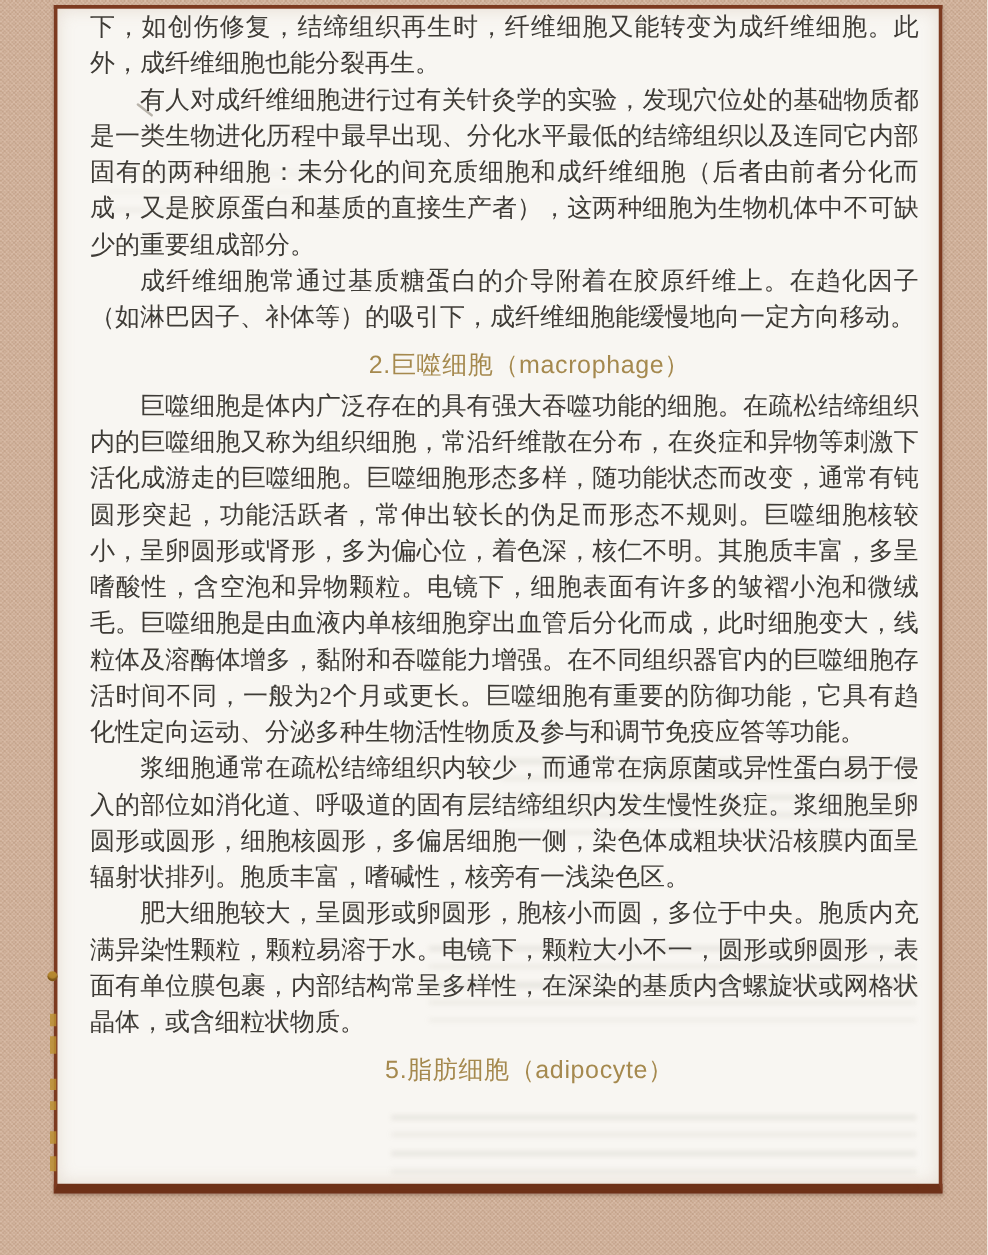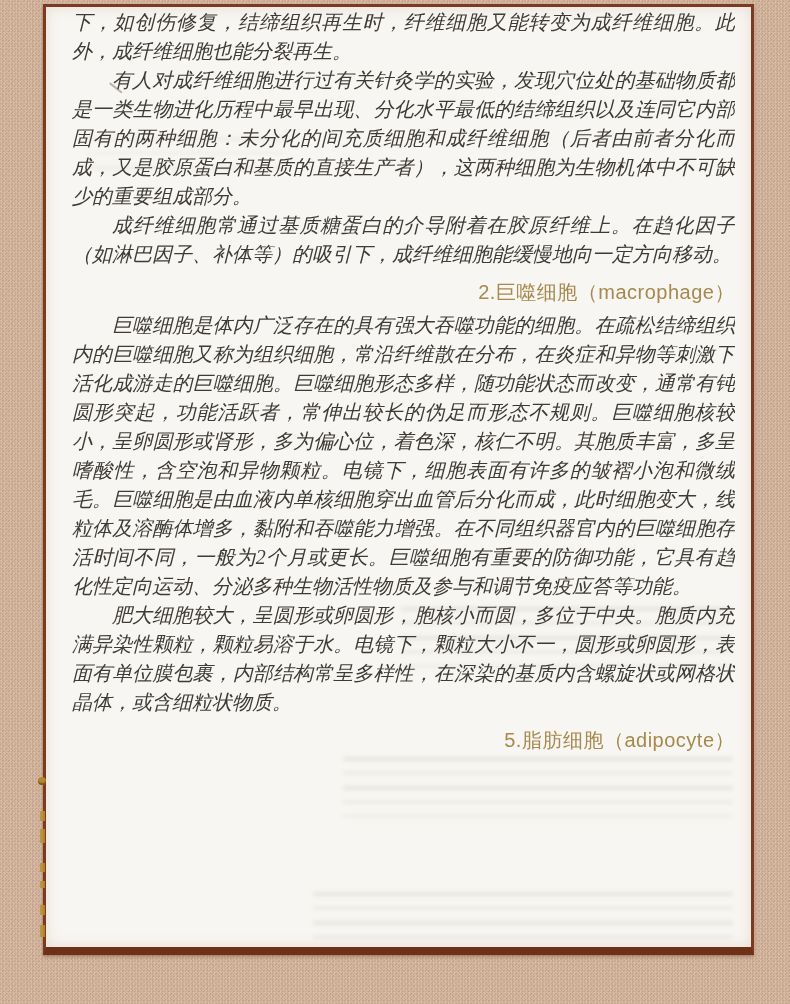--- a/index.html
+++ b/index.html
@@ -49,35 +49,34 @@
     font-family: "Liberation Serif", "DejaVu Serif", serif;
     font-size: 20px;
     line-height: 29px;
     color: #3e3b36;
     text-align: justify;
     text-justify: inter-character;
   }
   .para {
     margin: 0;
     text-indent: 2em;
-    font-style: italic;
   }
   .para.continued {
     text-indent: 0;
   }
   .section-heading {
     margin: 8px 0 4px 0;
     text-indent: 2em;
     font-family: "Liberation Sans", "DejaVu Sans", sans-serif;
     font-weight: 400;
     font-size: 20px;
     line-height: 30px;
     color: #a5894e;
     letter-spacing: 0.5px;
-    text-align: right;
+    text-align: center;
   }
   
   .bleed {
     position: absolute;
     background: repeating-linear-gradient(
       180deg,
       rgba(148,146,128,0.16) 0 4px,
       rgba(148,146,128,0.0) 4px 14px,
       rgba(148,146,128,0.10) 14px 18px,
       rgba(148,146,128,0.0) 18px 29px
@@ -156,18 +155,19 @@
     <div class="bleed bleed-b"></div>
     <div class="bleed bleed-c"></div>
     <div class="bleed bleed-d"></div>
 
     <div class="page-content">
       <p class="para continued">下，如创伤修复，结缔组织再生时，纤维细胞又能转变为成纤维细胞。此外，成纤维细胞也能分裂再生。</p>
       <p class="para">有人对成纤维细胞进行过有关针灸学的实验，发现穴位处的基础物质都是一类生物进化历程中最早出现、分化水平最低的结缔组织以及连同它内部固有的两种细胞：未分化的间充质细胞和成纤维细胞（后者由前者分化而成，又是胶原蛋白和基质的直接生产者），这两种细胞为生物机体中不可缺少的重要组成部分。</p>
       <p class="para">成纤维细胞常通过基质糖蛋白的介导附着在胶原纤维上。在趋化因子（如淋巴因子、补体等）的吸引下，成纤维细胞能缓慢地向一定方向移动。</p>
       <h3 class="section-heading">2.巨噬细胞（macrophage）</h3>
       <p class="para">巨噬细胞是体内广泛存在的具有强大吞噬功能的细胞。在疏松结缔组织内的巨噬细胞又称为组织细胞，常沿纤维散在分布，在炎症和异物等刺激下活化成游走的巨噬细胞。巨噬细胞形态多样，随功能状态而改变，通常有钝圆形突起，功能活跃者，常伸出较长的伪足而形态不规则。巨噬细胞核较小，呈卵圆形或肾形，多为偏心位，着色深，核仁不明。其胞质丰富，多呈嗜酸性，含空泡和异物颗粒。电镜下，细胞表面有许多的皱褶小泡和微绒毛。巨噬细胞是由血液内单核细胞穿出血管后分化而成，此时细胞变大，线粒体及溶酶体增多，黏附和吞噬能力增强。在不同组织器官内的巨噬细胞存活时间不同，一般为2个月或更长。巨噬细胞有重要的防御功能，它具有趋化性定向运动、分泌多种生物活性物质及参与和调节免疫应答等功能。</p>
+      <p class="para">浆细胞通常在疏松结缔组织内较少，而通常在病原菌或异性蛋白易于侵入的部位如消化道、呼吸道的固有层结缔组织内发生慢性炎症。浆细胞呈卵圆形或圆形，细胞核圆形，多偏居细胞一侧，染色体成粗块状沿核膜内面呈辐射状排列。胞质丰富，嗜碱性，核旁有一浅染色区。</p>
       <p class="para">肥大细胞较大，呈圆形或卵圆形，胞核小而圆，多位于中央。胞质内充满异染性颗粒，颗粒易溶于水。电镜下，颗粒大小不一，圆形或卵圆形，表面有单位膜包裹，内部结构常呈多样性，在深染的基质内含螺旋状或网格状晶体，或含细粒状物质。</p>
       <h3 class="section-heading">5.脂肪细胞（adipocyte）</h3>
     </div>
 
   </div>
 </div>
 
 </body></html>

